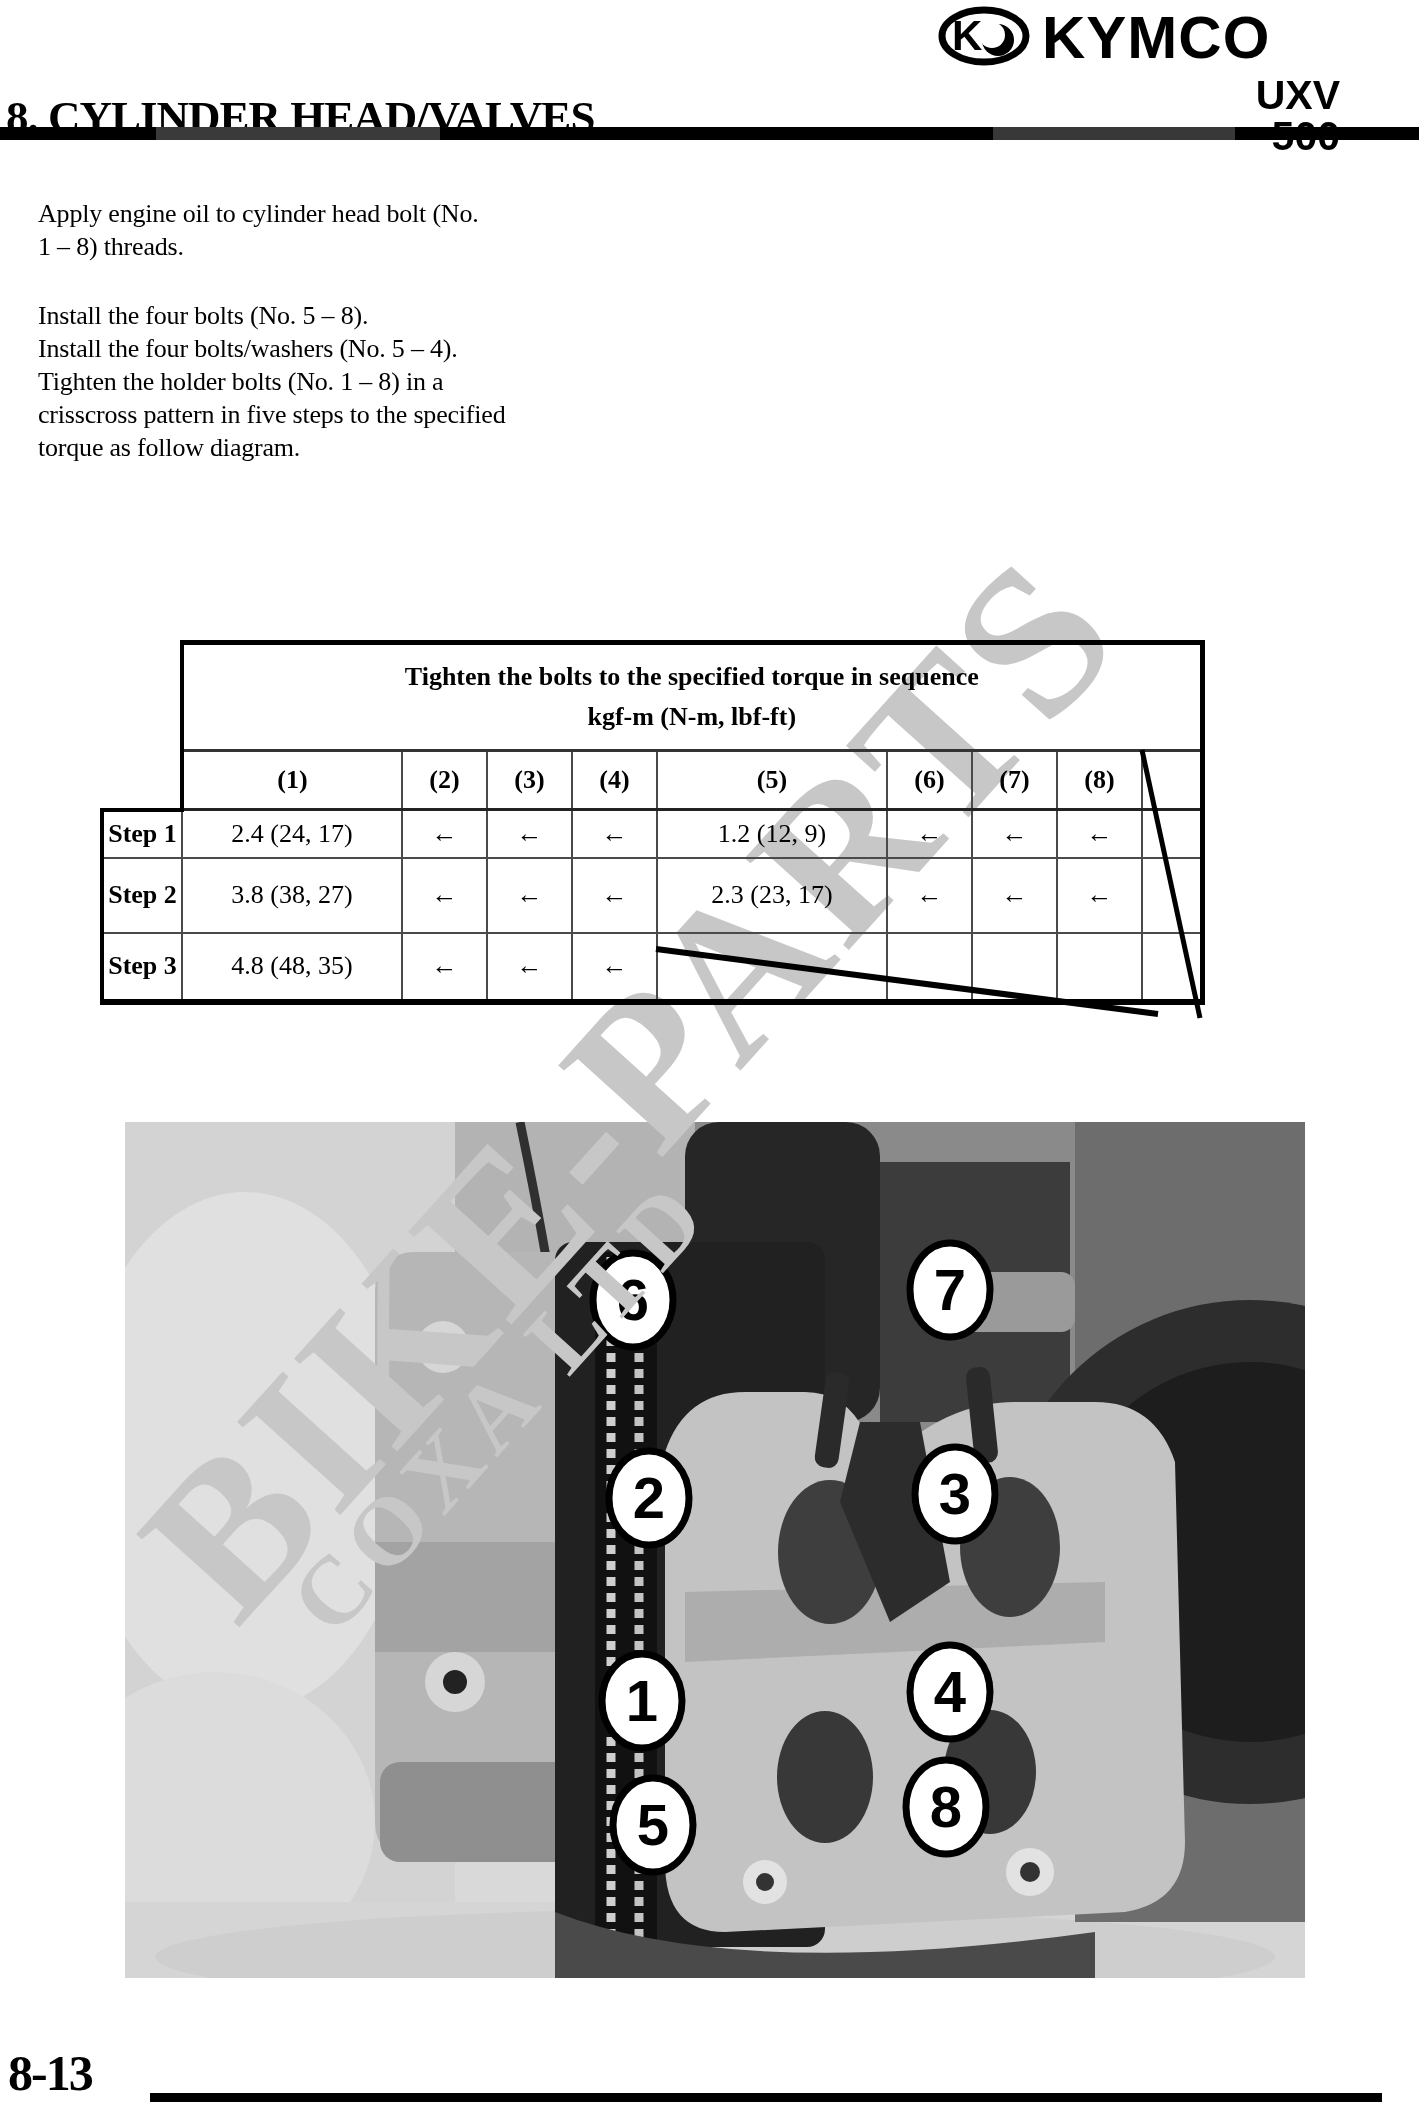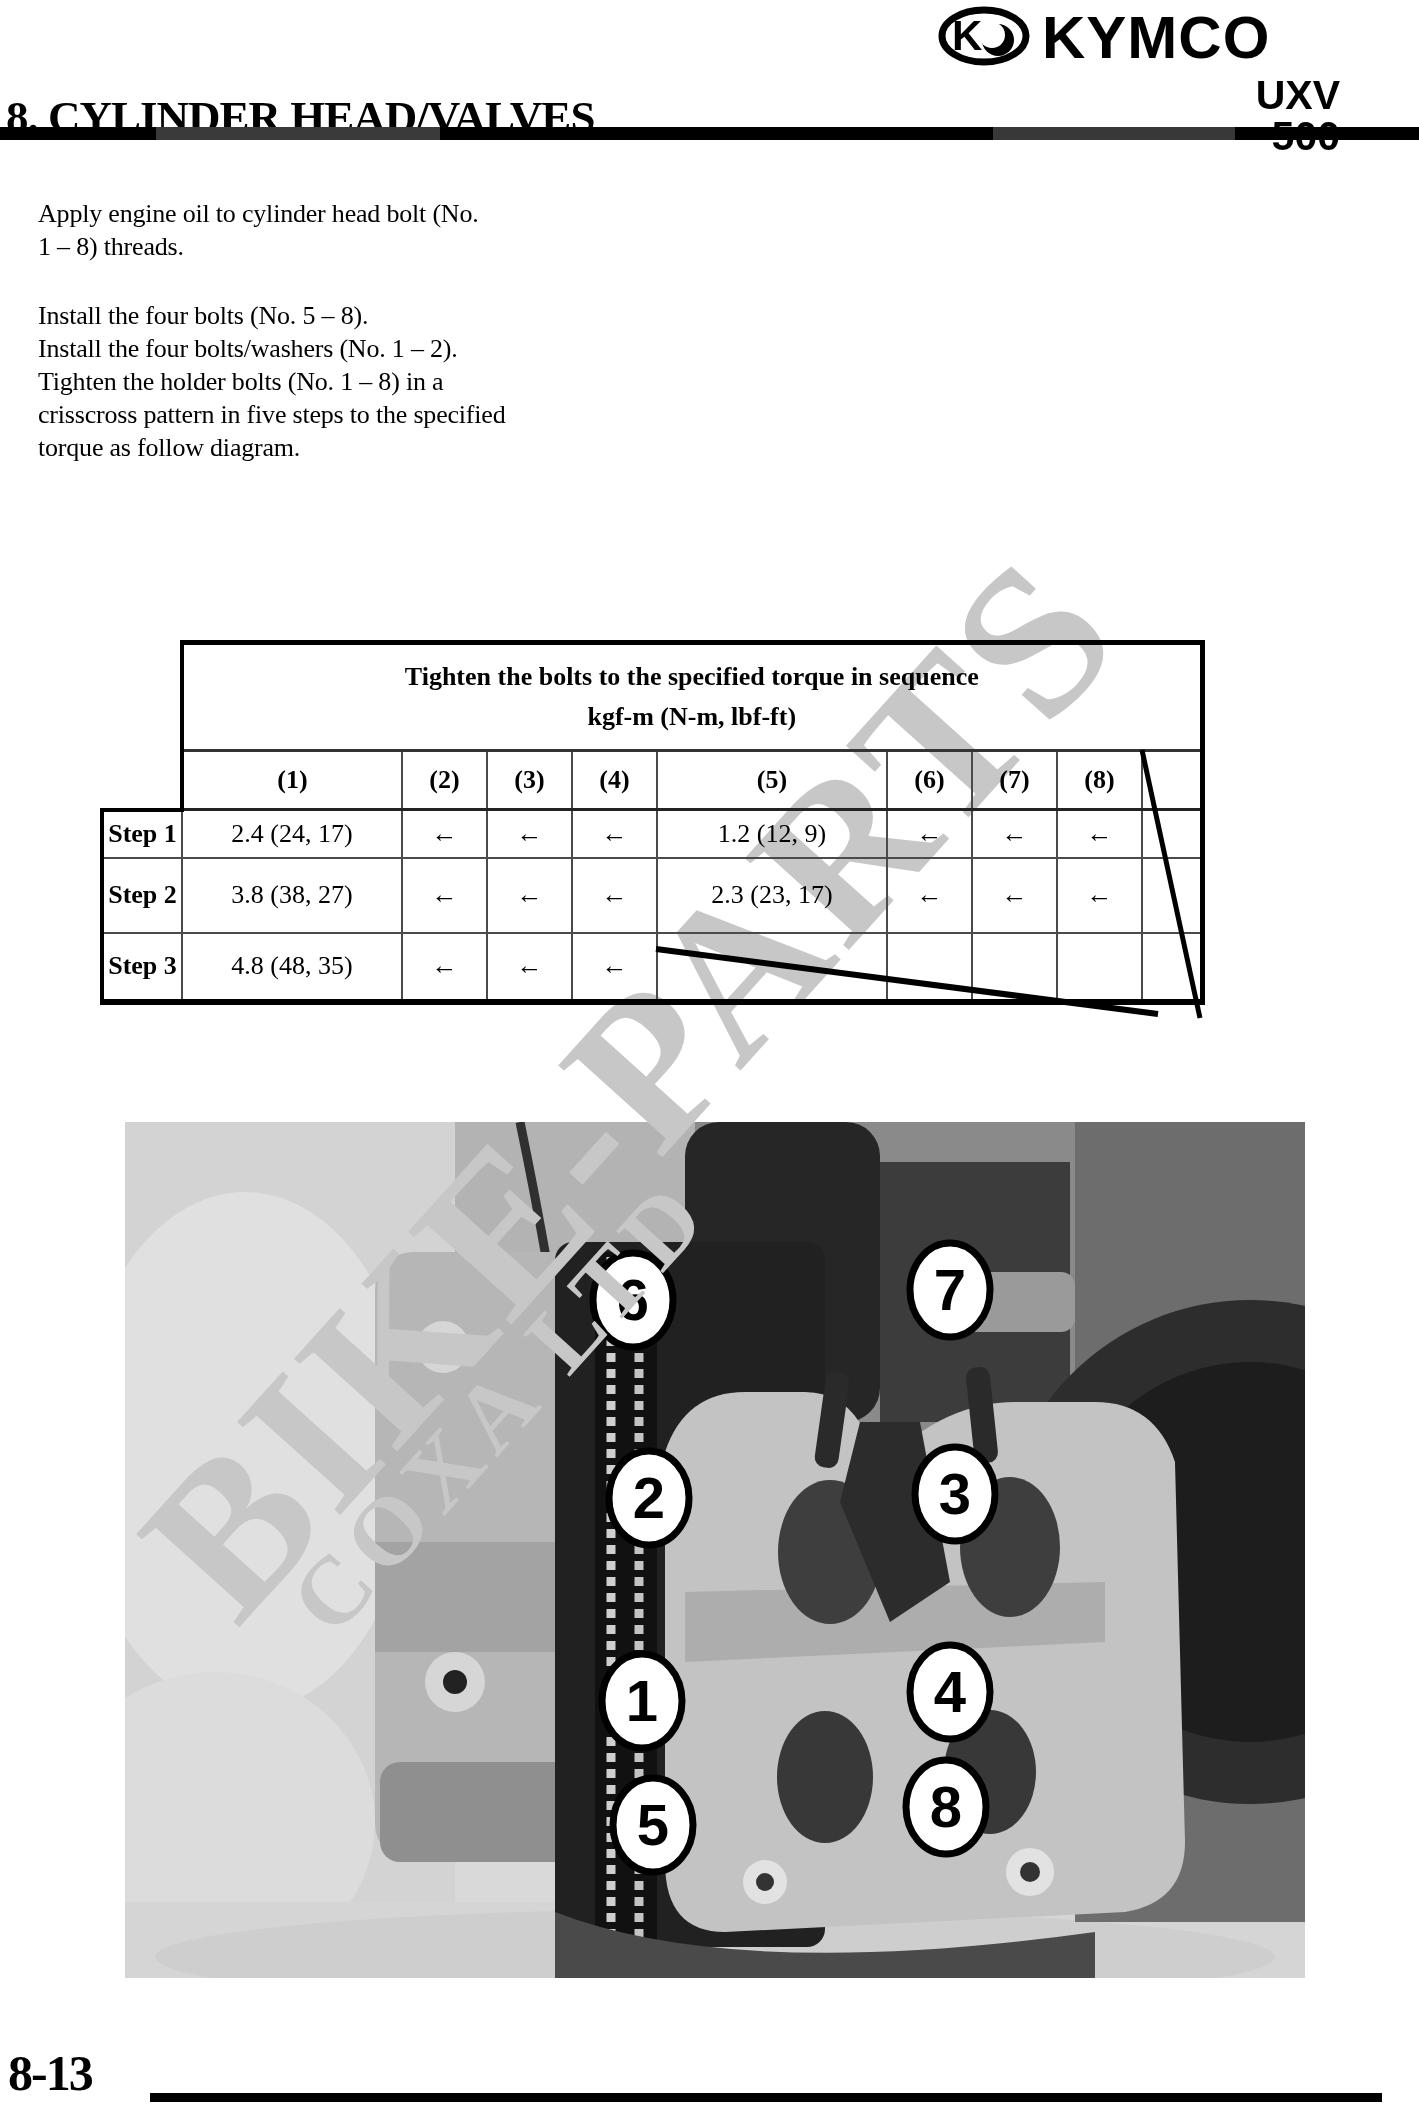--- a/index.html
+++ b/index.html
@@ -176,21 +176,21 @@
 
     <div class="abs page-title" style="left:6px;top:65px;margin-top:30px;">8. CYLINDER HEAD/VALVES</div>
     <div class="abs title-bar" style="left:0;top:127px;"></div>
 
     <div class="abs para" style="left:38px;top:197px;">
       <div>Apply engine oil to cylinder head bolt (No.</div>
       <div>1 – 8) threads.</div>
     </div>
     <div class="abs para" style="left:38px;top:299px;">
       <div>Install the four bolts (No. 5 – 8).</div>
-      <div>Install the four bolts/washers (No. 1 – 2).</div>
+      <div>Install the four bolts/washers (No. 5 – 4).</div>
       <div>Tighten the holder bolts (No. 1 – 8) in a</div>
       <div>crisscross pattern in five steps to the specified</div>
       <div>torque as follow diagram.</div>
     </div>
 
     <div class="abs" style="left:100px;top:640px;">
       <table class="torque">
         <colgroup>
           <col style="width:80px">
             <col style="width:220px">

